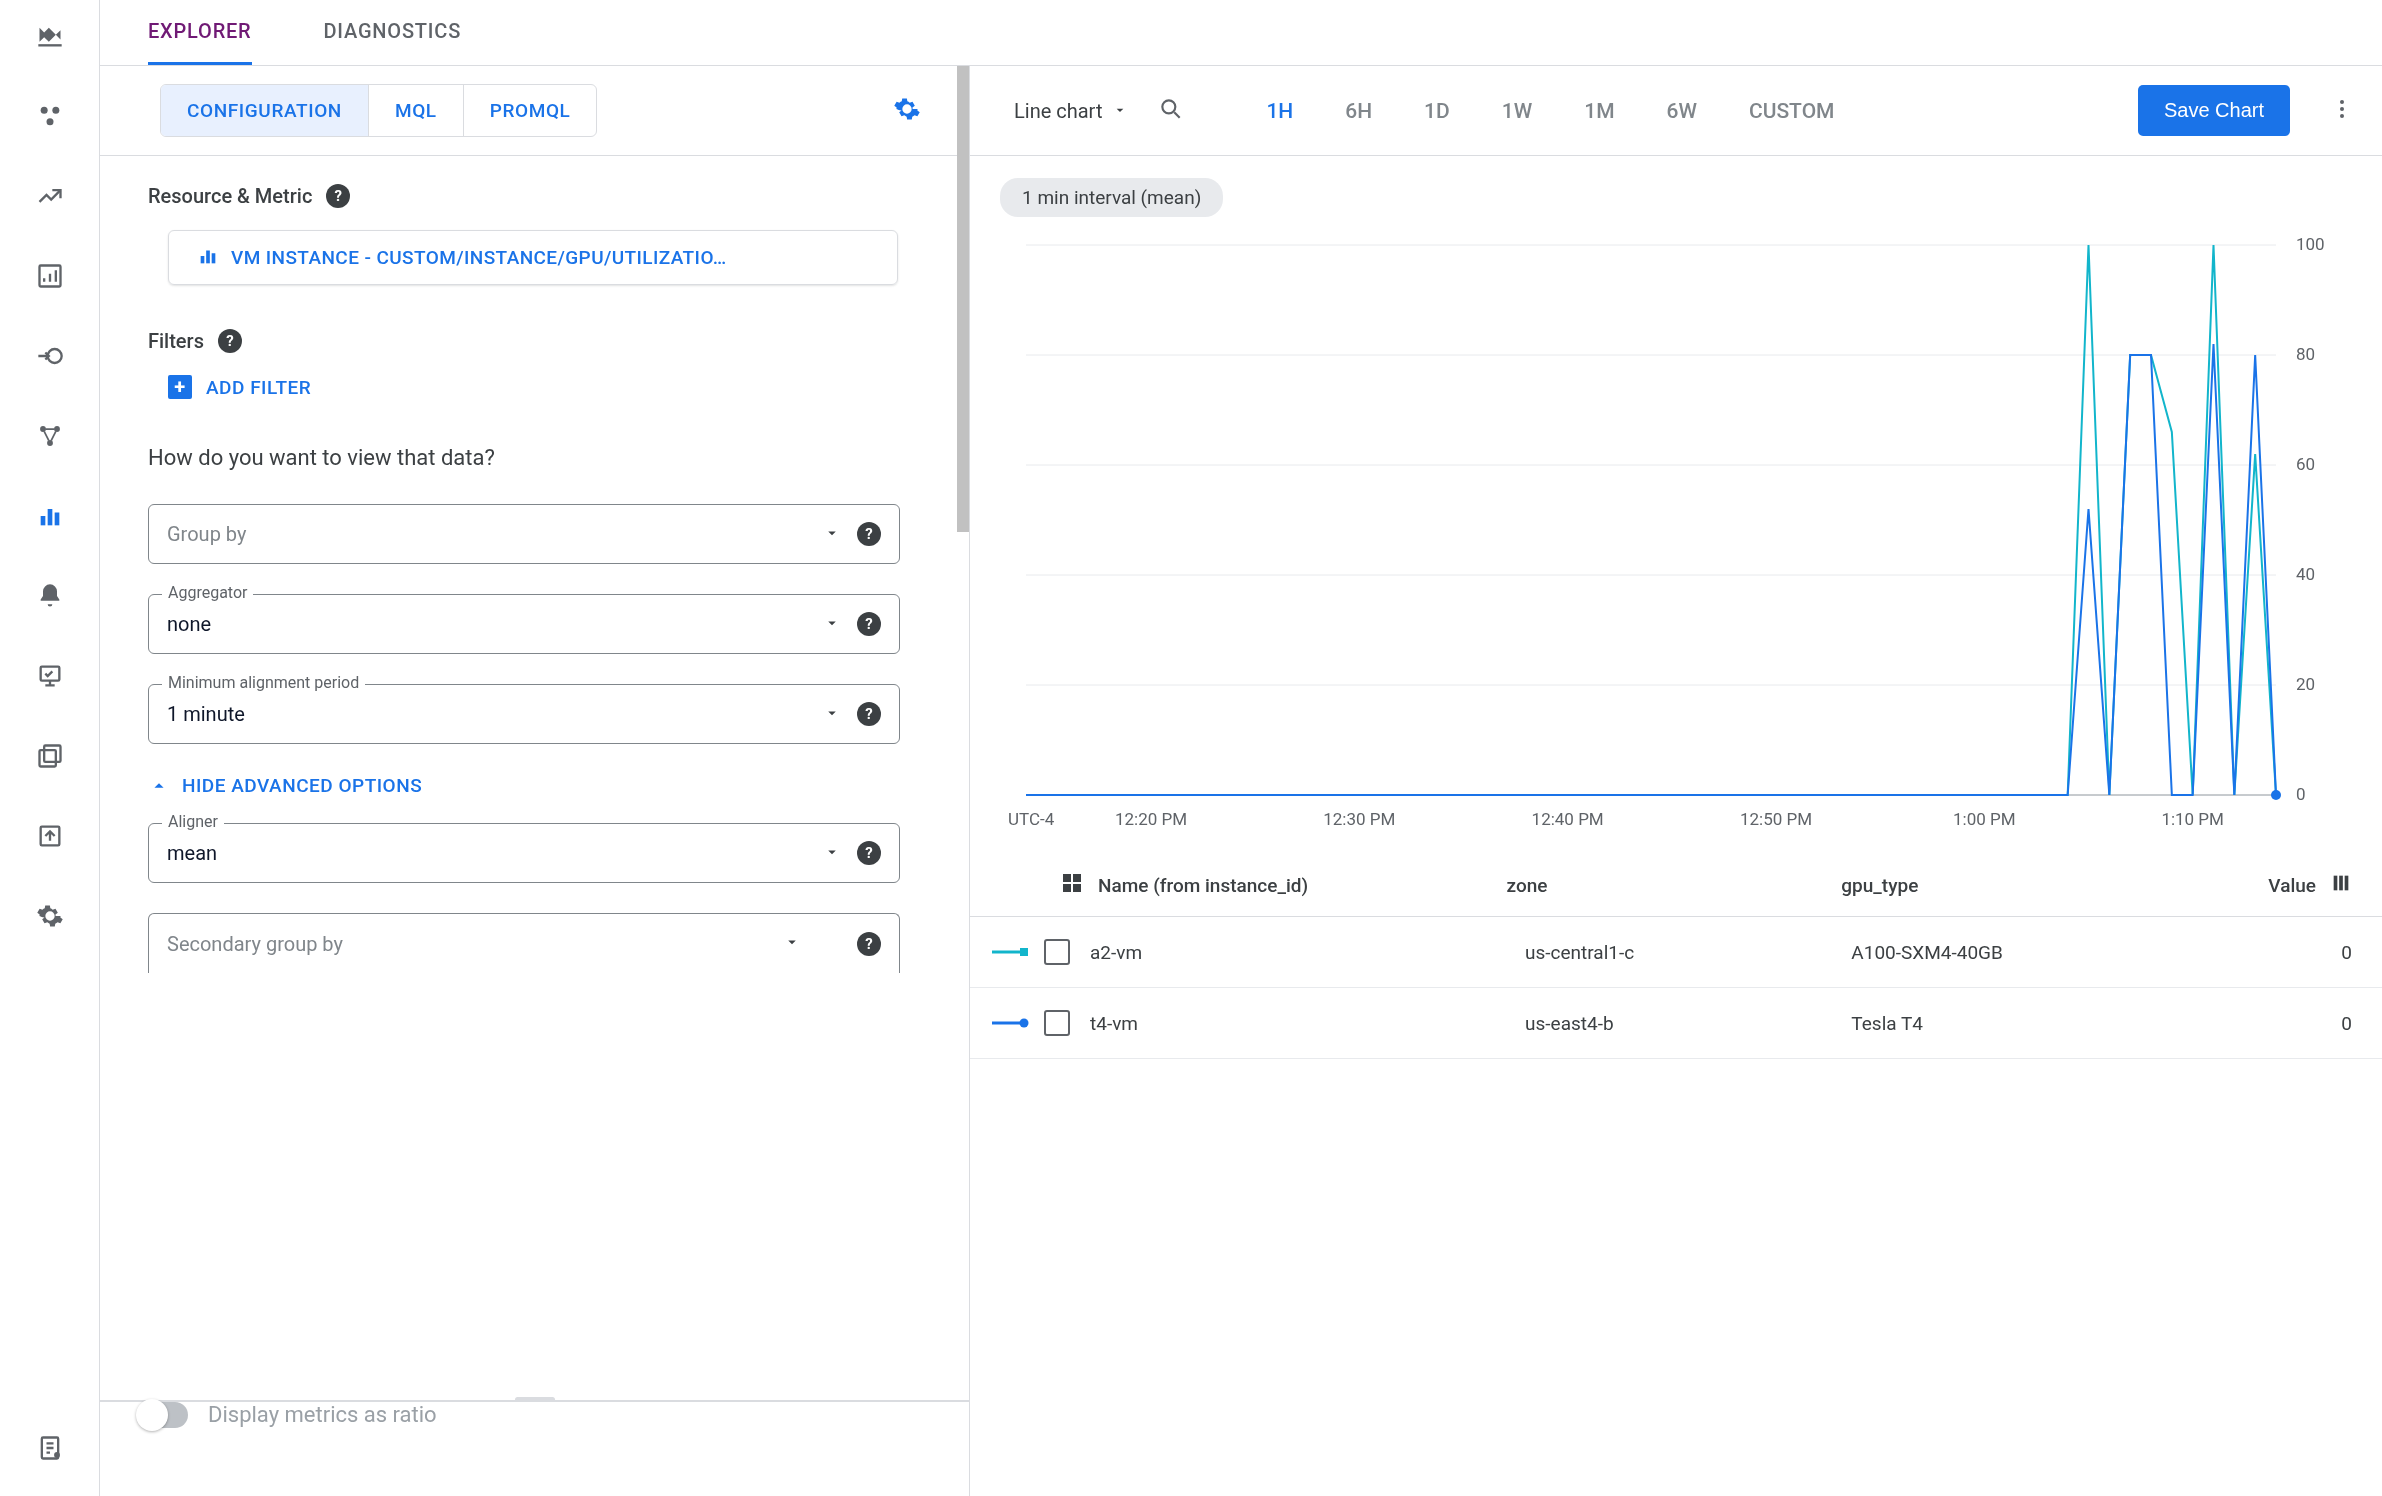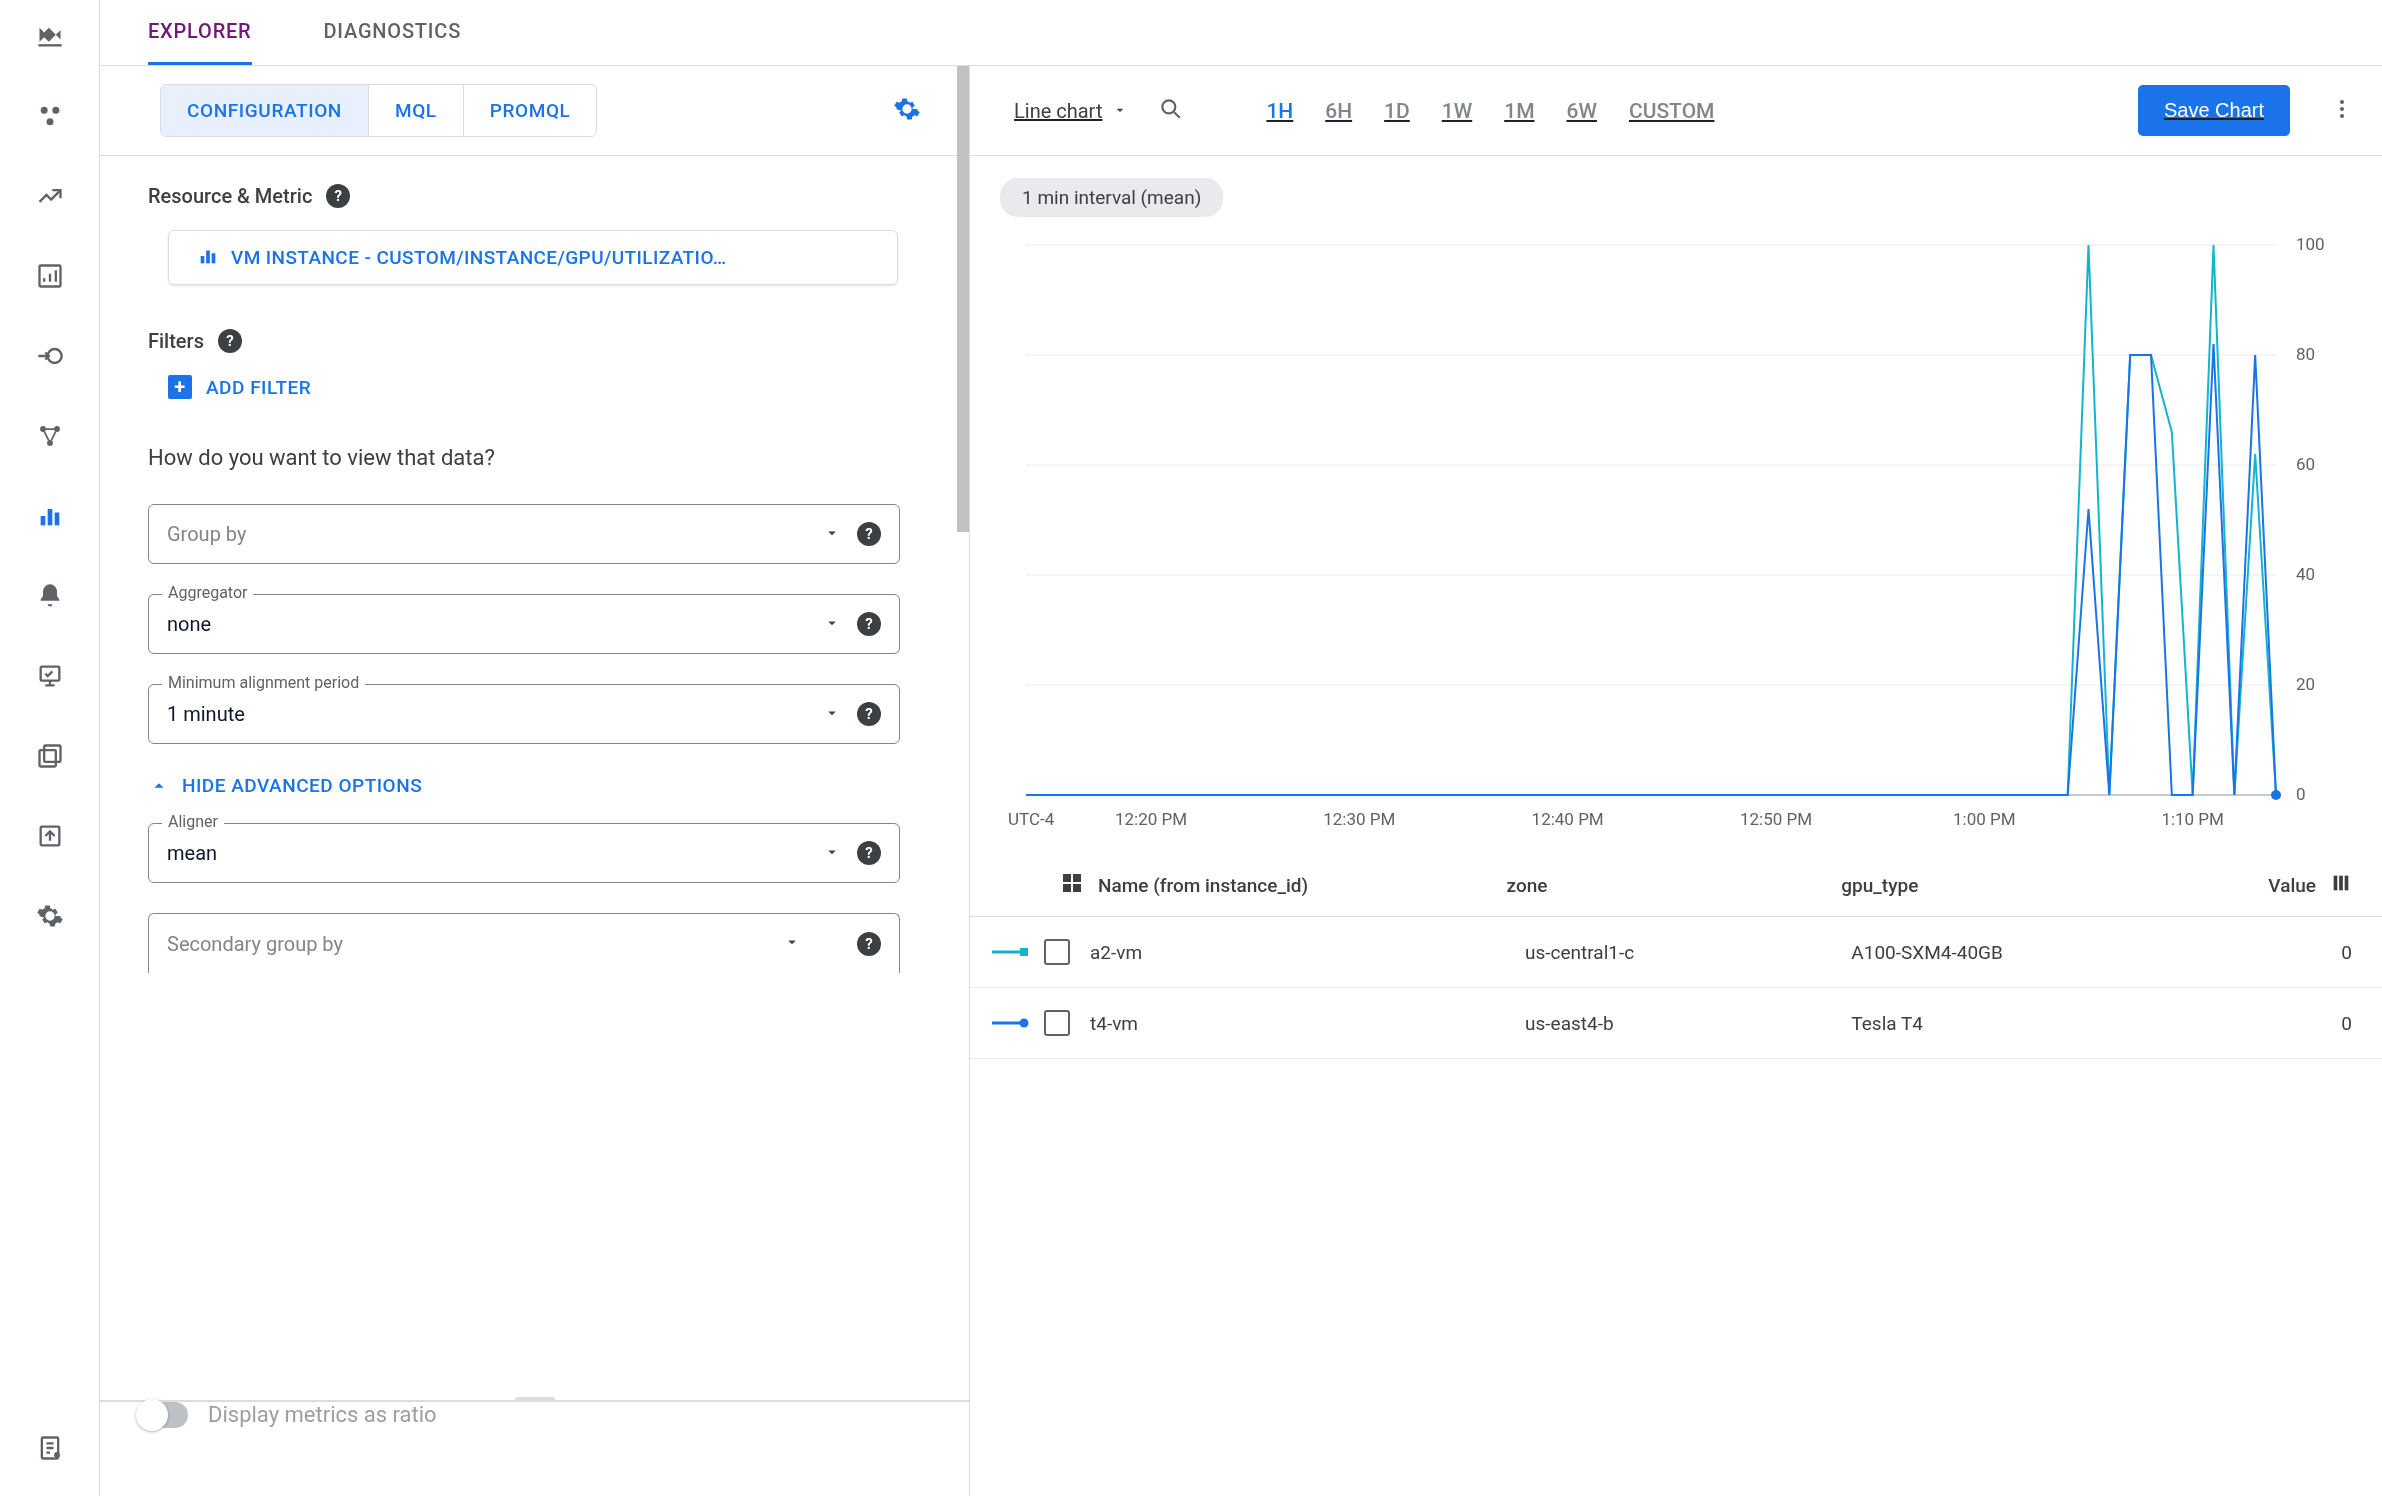--- a/index.html
+++ b/index.html
@@ -70,26 +70,26 @@
 
 .ratio-bar { height: 96px; border-top: 2px solid #dadce0; display: flex; align-items: flex-start; padding: 0 38px; position: relative; }
 .ratio-bar::before { content: ""; position: absolute; top: -5px; left: 50%; transform: translateX(-50%); width: 40px; height: 5px; background: #dadce0; border-radius: 3px; }
 .toggle { width: 50px; height: 26px; background: #bdc1c6; border-radius: 13px; position: relative; margin-right: 20px; cursor: pointer; }
 .toggle::after { content: ""; position: absolute; left: -2px; top: -3px; width: 32px; height: 32px; background: #fff; border-radius: 50%; box-shadow: 0 1px 3px rgba(0,0,0,0.3); }
 .ratio-label { font-size: 22px; color: #9aa0a6; }
 
 
 .chart-panel { flex: 1; display: flex; flex-direction: column; overflow: hidden; }
 
-.chart-toolbar { height: 90px; border-bottom: 1px solid #dadce0; display: flex; align-items: center; padding: 0 28px 0 44px; gap: 20px; text-decoration: underline; }
+.chart-toolbar { height: 90px; border-bottom: 1px solid #dadce0; display: flex; align-items: center; padding: 0 28px 0 44px; gap: 20px; }
 .chart-type-select { display: flex; align-items: center; gap: 10px; font-size: 20px; color: #3c4043; cursor: pointer; }
 .chart-type-select .caret svg { width: 16px; height: 16px; }
 .search-icon-btn { color: #5f6368; cursor: pointer; margin-left: 10px; }
 .search-icon-btn svg { width: 26px; height: 26px; }
-.time-ranges { display: flex; gap: 32px; margin-left: 62px; }
+.time-ranges { display: flex; gap: 52px; margin-left: 62px; }
 .time-range { font-size: 21px; font-weight: 500; color: #80868b; cursor: pointer; }
 .time-range.active { color: #1a73e8; }
 .save-chart-btn { margin-left: auto; background: #1a73e8; color: #fff; border: none; border-radius: 5px; padding: 14px 26px; font-size: 20px; font-weight: 500; cursor: pointer; }
 .more-btn { margin-left: 20px; color: #5f6368; cursor: pointer; }
 .more-btn svg { width: 24px; height: 24px; }
 
 .chart-area { padding: 22px 30px 0 30px; }
 .interval-chip { display: inline-block; background: #e8eaed; border-radius: 18px; padding: 8px 22px; font-size: 19px; color: #3c4043; margin-bottom: 18px; }
 
 .chart-svg-wrap { position: relative; }

